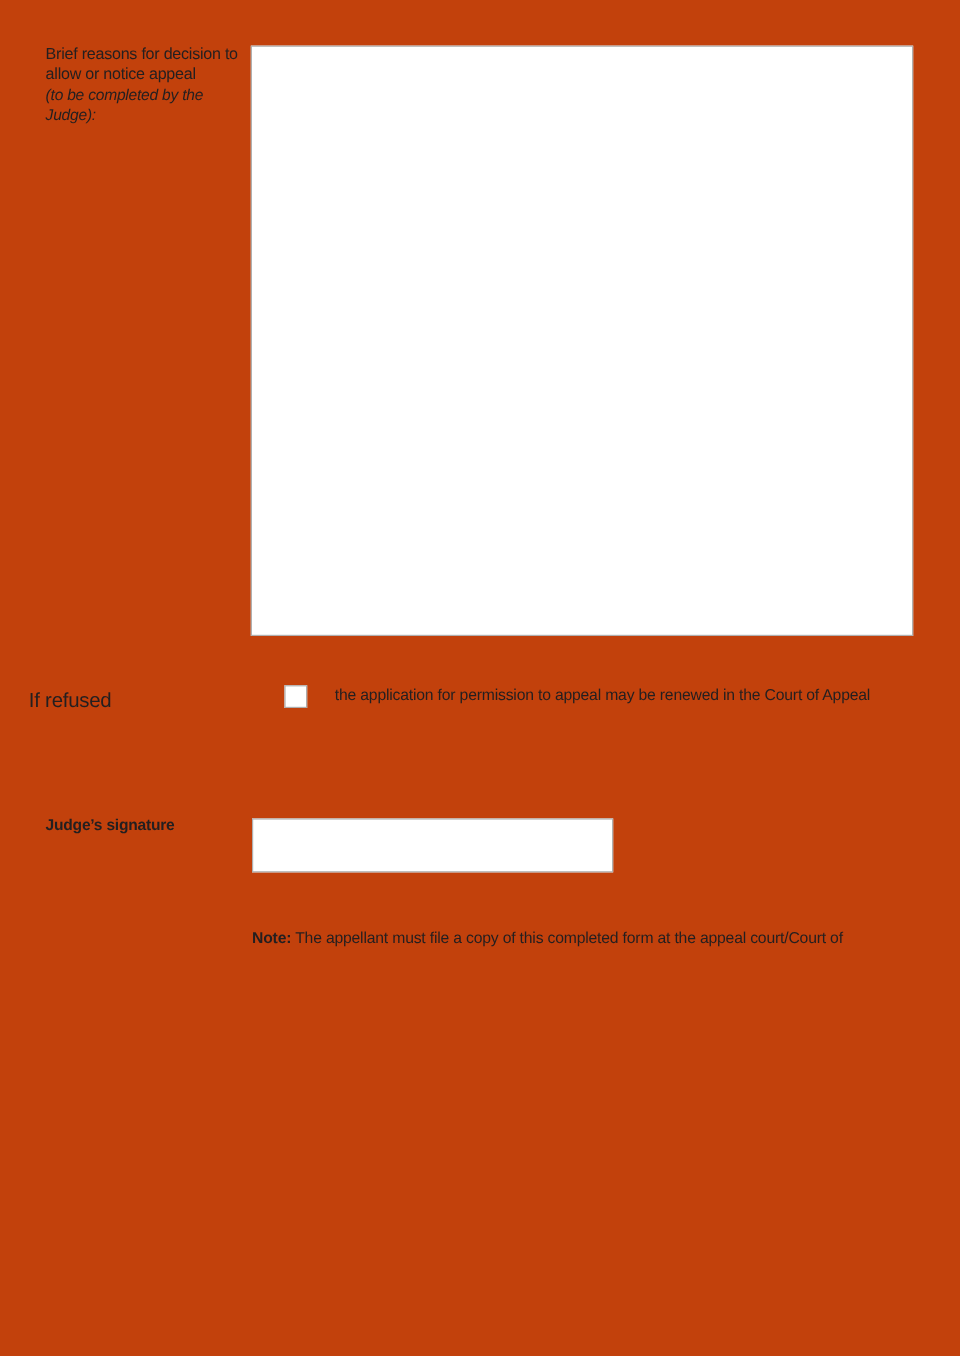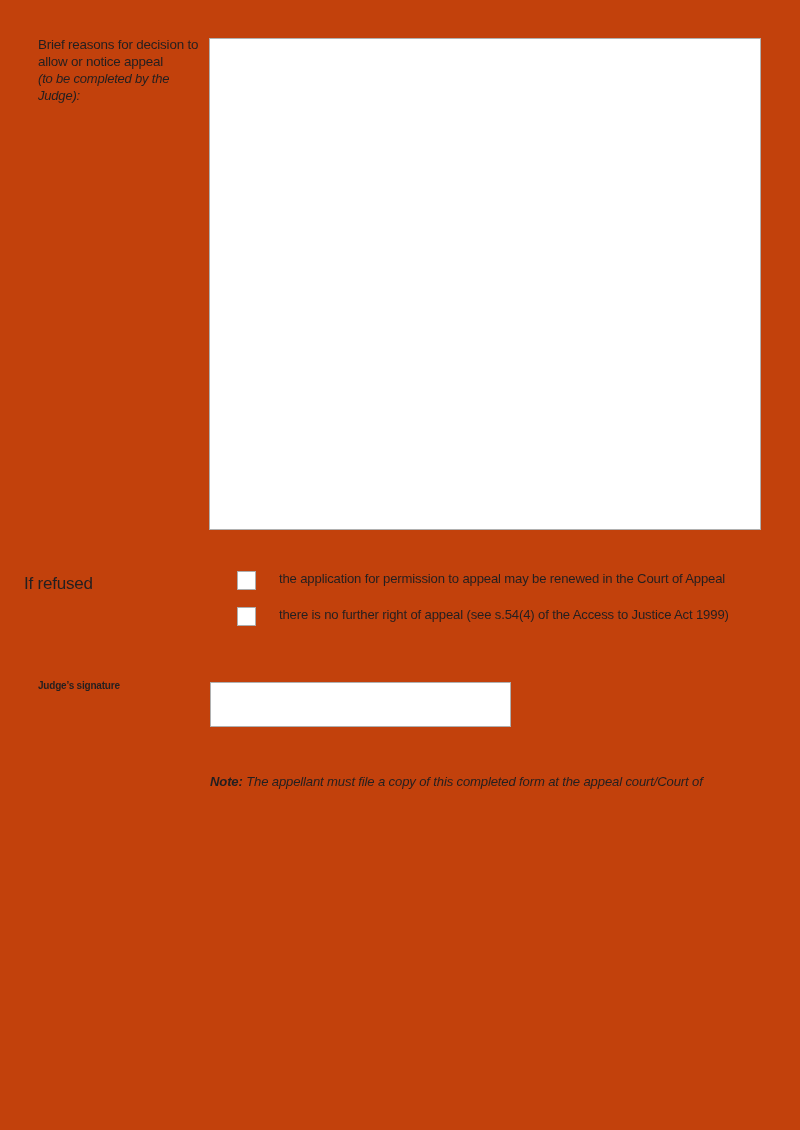--- a/index.html
+++ b/index.html
@@ -74,21 +74,21 @@
   .option-label {
     font-size: 13.1px;
     letter-spacing: -0.15px;
     white-space: nowrap;
   }
 
   .signature-label {
     position: absolute;
     left: 38px;
     top: 680px;
-    font-size: 10px;
+    font-size: 13px;
     font-weight: bold;
     letter-spacing: -0.2px;
   }
   .signature-box {
     position: absolute;
     left: 210px;
     top: 682px;
     width: 301px;
     height: 45px;
     border: 1px solid #b0b0b0;
@@ -99,21 +99,20 @@
   }
 
   .note {
     position: absolute;
     left: 210px;
     top: 760px;
     width: 560px;
     font-size: 13.1px;
     line-height: 18.5px;
     letter-spacing: -0.15px;
-    font-style: italic;
   }
   .note b { font-weight: bold; }
 </style>
 </head>
 <body>
 
 <div class="page">
 
   <div class="reasons-label">
     <div>Brief reasons for decision to</div>
@@ -123,24 +122,20 @@
 
   <div class="reasons-box"></div>
 
   <div class="if-refused-label">If refused</div>
 
   <div class="option-row row-1">
     <div class="checkbox"></div>
     <span class="option-label">the application for permission to appeal may be renewed in the Court of Appeal</span>
   </div>
 
-  <div class="option-row row-2">
-    <div class="checkbox"></div>
-    <span class="option-label">there is no further right of appeal (see s.54(4) of the Access to Justice Act 1999)</span>
-  </div>
 
   <div class="signature-label">Judge’s signature</div>
 
   <div class="signature-box"></div>
 
   <p class="note"><b>Note:</b><span> The appellant must file a copy of this completed form at the appeal court/Court of</span><br></p>
 
 </div>
 
 </body></html>

